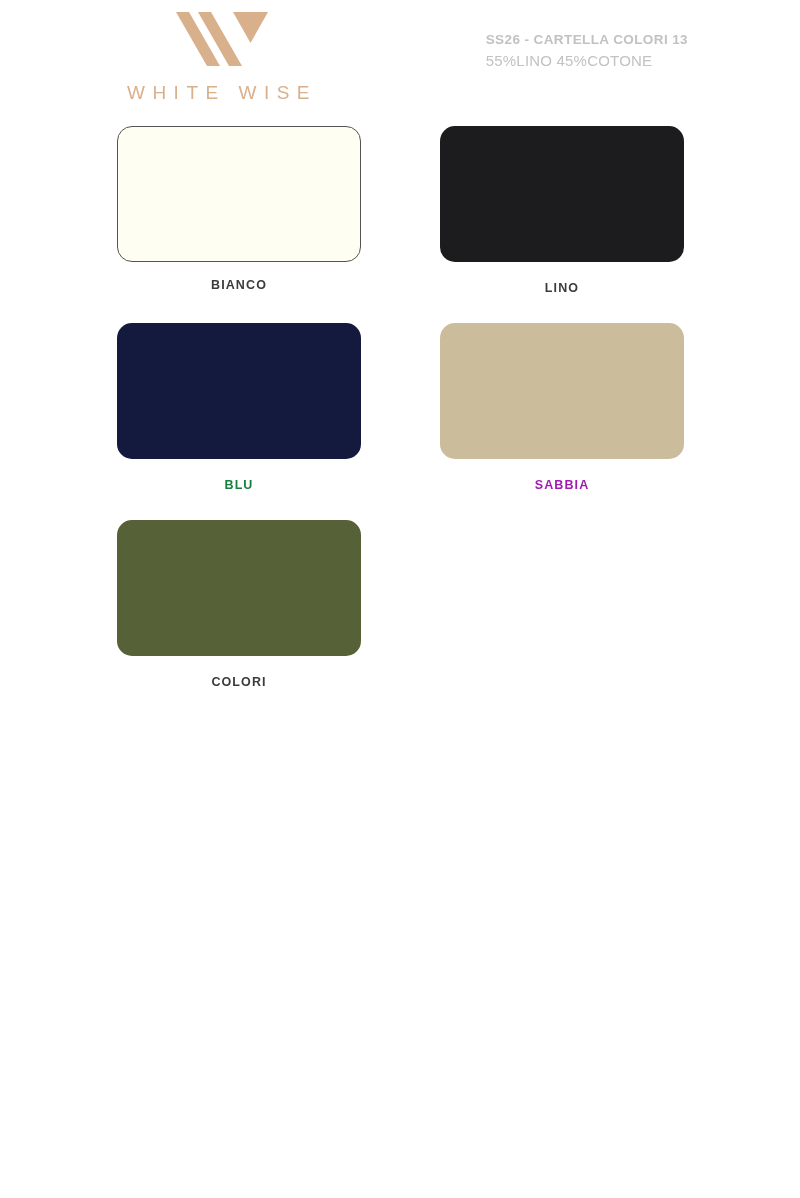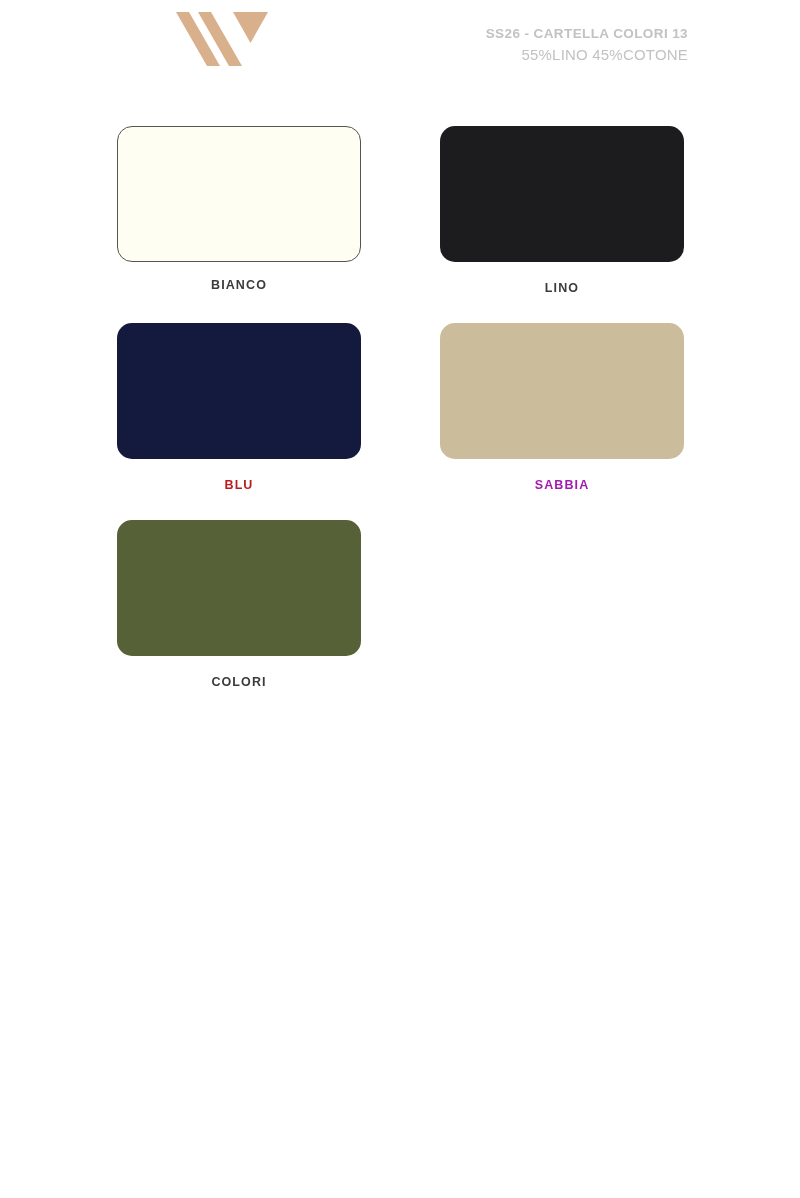--- a/index.html
+++ b/index.html
@@ -41,22 +41,22 @@
     margin-top: 14px;
     font-size: 19px;
     letter-spacing: 7.5px;
     font-weight: 400;
     white-space: nowrap;
   }
 
   .doc-meta {
     position: absolute;
     right: 112px;
-    top: 24px;
-    text-align: right;
+    top: 30px;
+    text-align: left;
   }
   .doc-meta-title {
     font-size: 13.5px;
     font-weight: bold;
     letter-spacing: 0.4px;
     line-height: 1.45;
     white-space: nowrap;
   }
   .doc-meta-sub {
     font-size: 15px;
@@ -109,20 +109,21 @@
 <body>
 
 <div class="page">
 
   <div class="brand-block">
     <svg class="brand-mark" viewBox="0 0 92 58">
       <polygon points="0,2 13,2 44,56 31,56" fill="#d9b08c"></polygon>
       <polygon points="22,2 35,2 66,56 53,56" fill="#d9b08c"></polygon>
       <polygon points="57,2 92,2 74.5,33 " fill="#d9b08c"></polygon>
     </svg>
+    <span class="brand-wordmark" style="color: rgb(217, 176, 140);">WHITE WISE</span>
   </div>
 
   <div class="doc-meta">
     <div class="doc-meta-title" style="color: rgb(194, 194, 194);">SS26 - CARTELLA COLORI 13</div>
     <div class="doc-meta-sub" style="color: rgb(194, 194, 194);">55%LINO 45%COTONE</div>
   </div>
 
   <div class="swatch-grid">
 
     <div class="swatch-row">
@@ -132,21 +133,21 @@
       </div>
       <div class="swatch-cell">
         <div class="swatch-chip" style="background-color: rgb(28, 27, 29);"></div>
         <div class="swatch-label" style="color: rgb(59, 59, 61);">LINO</div>
       </div>
     </div>
 
     <div class="swatch-row">
       <div class="swatch-cell">
         <div class="swatch-chip" style="background-color: rgb(20, 26, 62);"></div>
-        <div class="swatch-label" style="color: #b91c1c;">BLU</div>
+        <div class="swatch-label" style="color: #15803d;">BLU</div>
       </div>
       <div class="swatch-cell">
         <div class="swatch-chip" style="background-color: rgb(203, 188, 155);"></div>
         <div class="swatch-label" style="color: #a21caf;">SABBIA</div>
       </div>
     </div>
 
     <div class="swatch-row">
       <div class="swatch-cell">
         <div class="swatch-chip" style="background-color: rgb(86, 97, 56);"></div>

